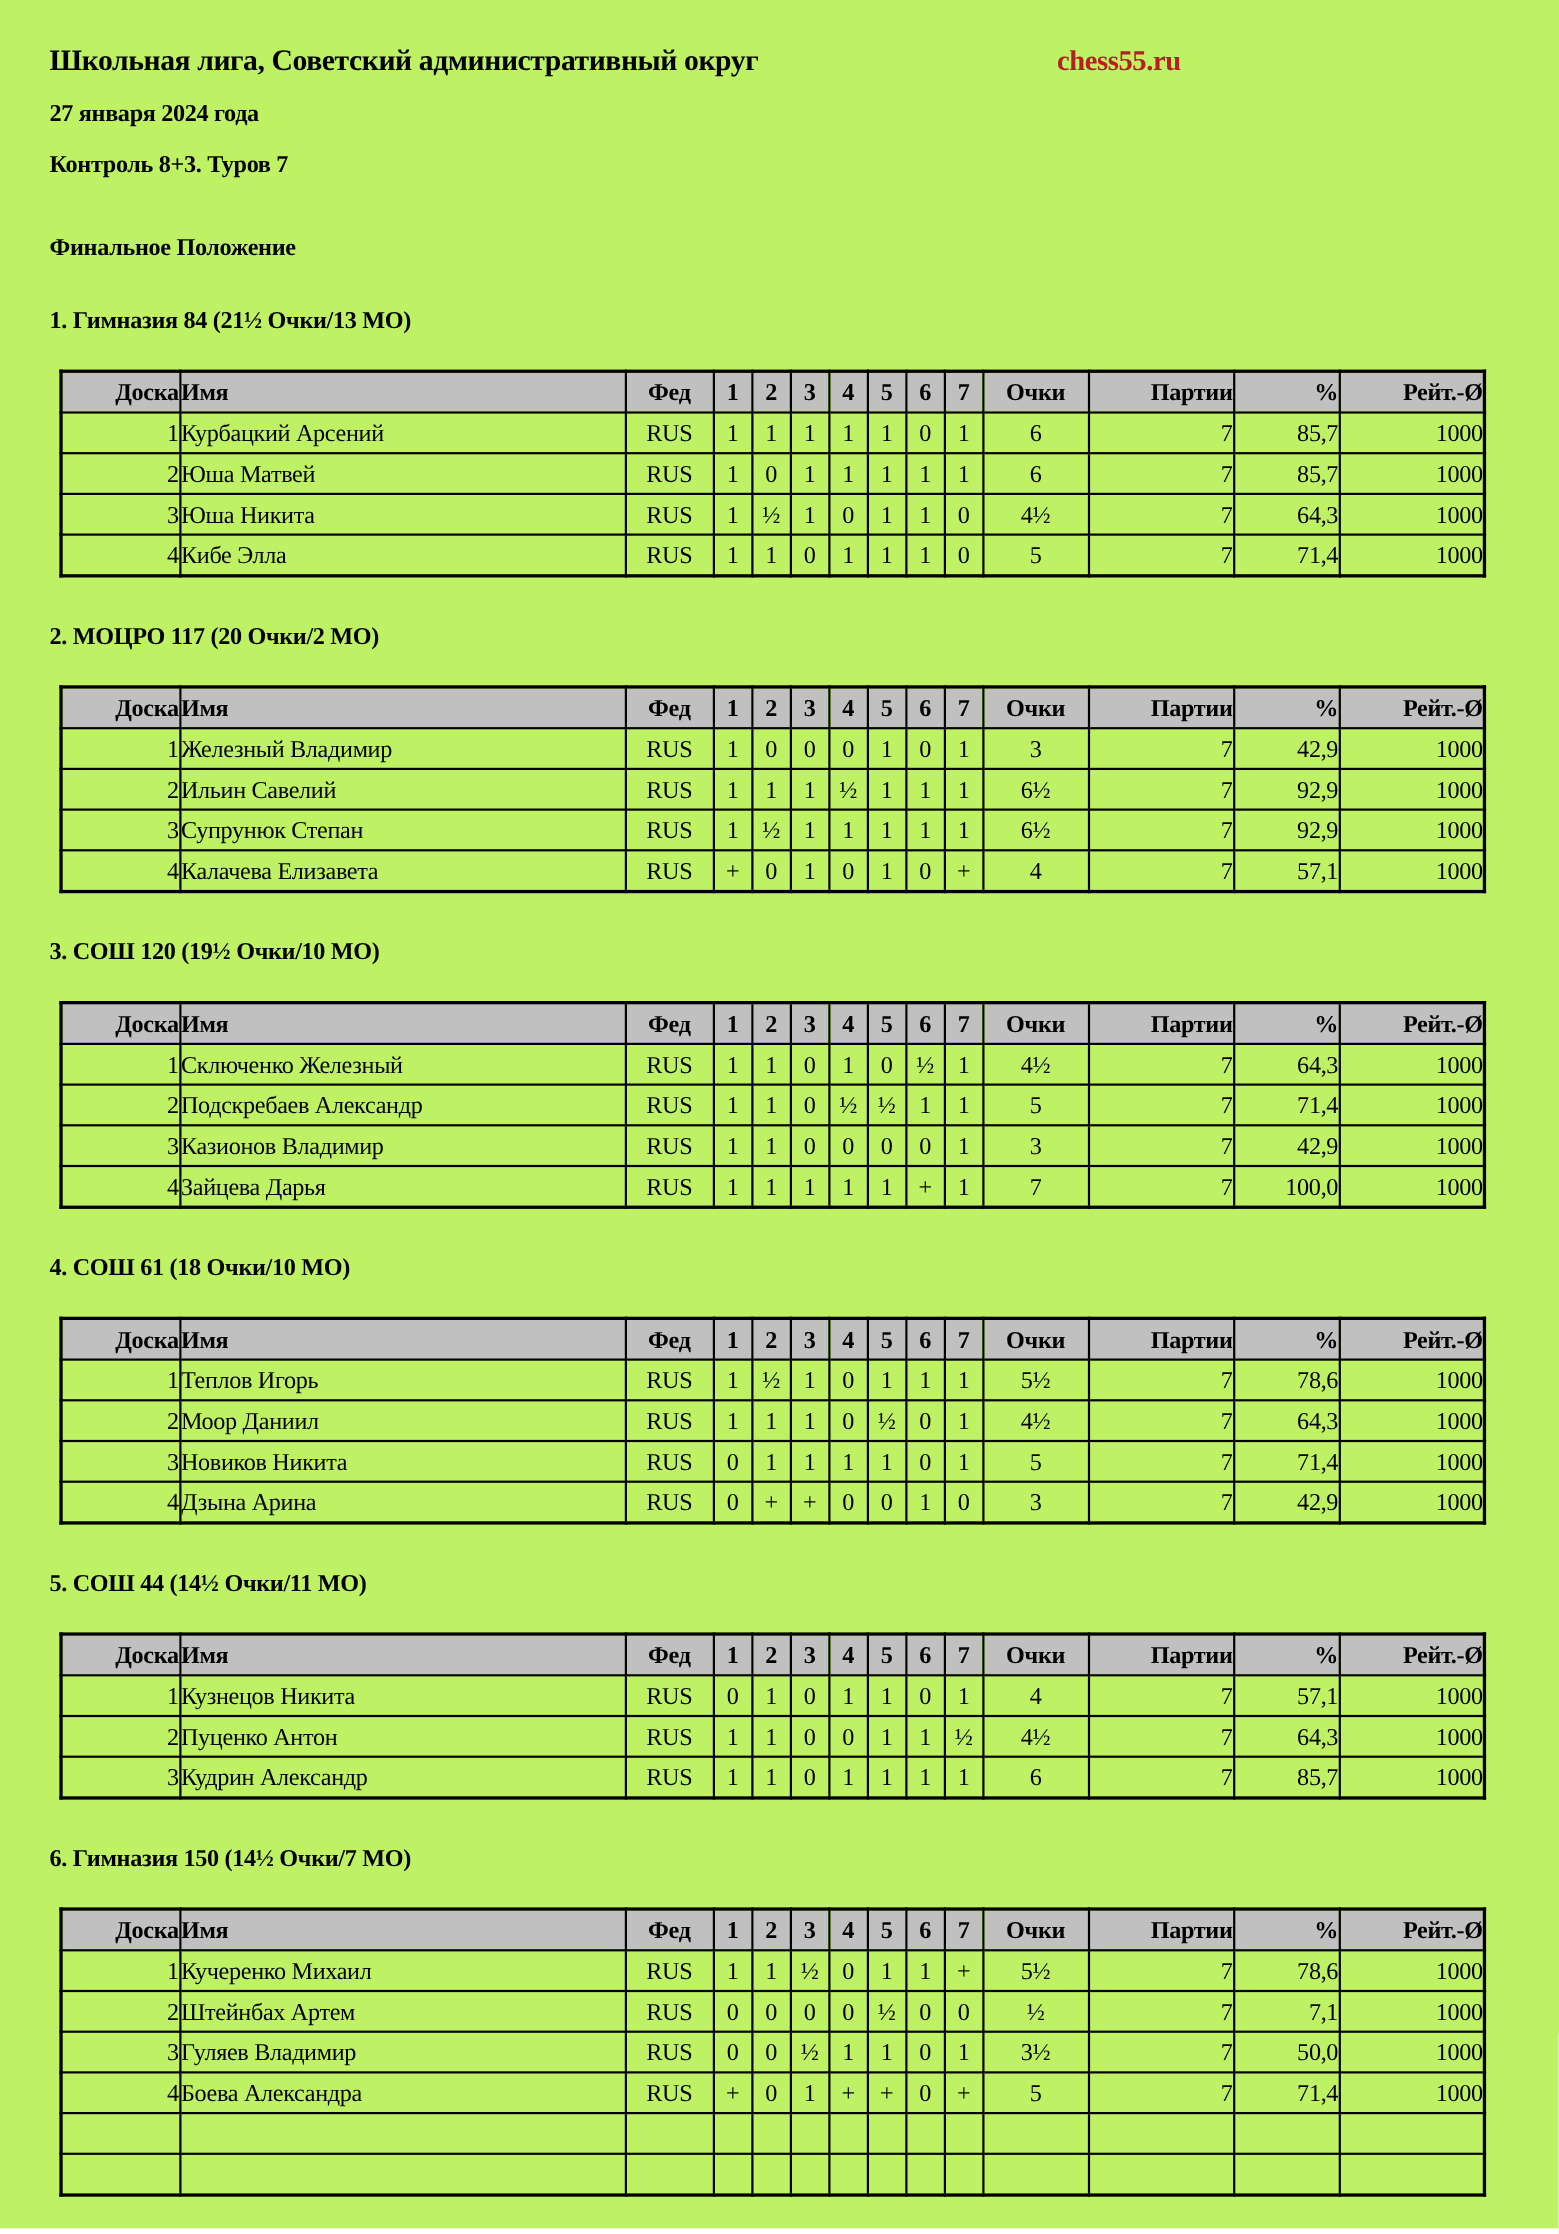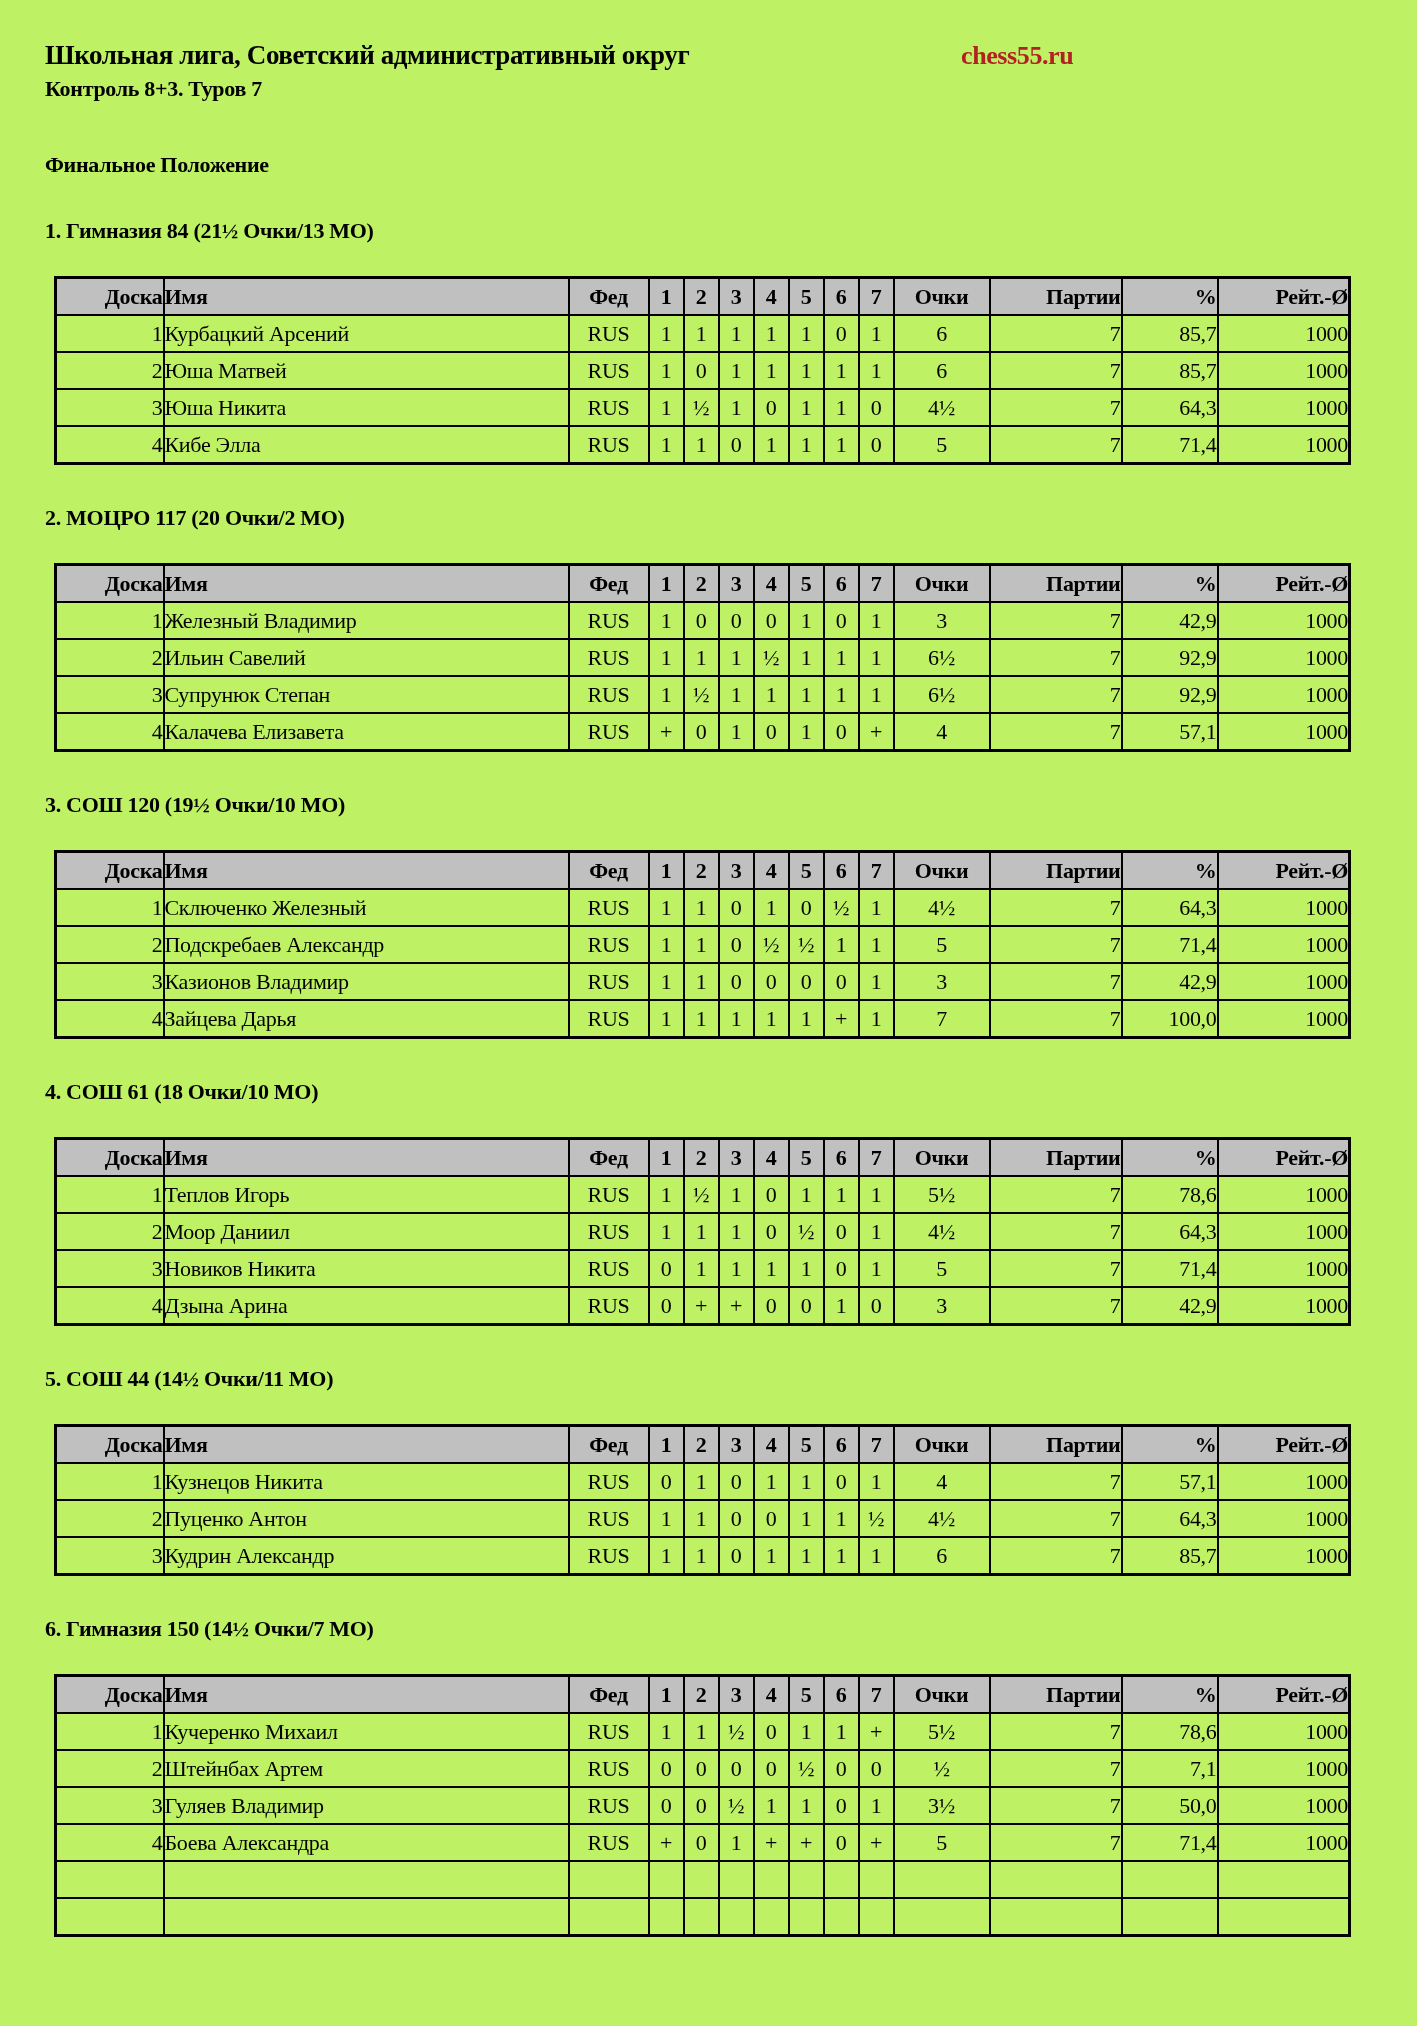--- a/index.html
+++ b/index.html
@@ -19,21 +19,21 @@
     letter-spacing:-0.4px;
     white-space:nowrap;
   }
   .site {
     position:absolute; left:916px; top:1px;
     color:var(--accent-red,#b22222);
     font-size:26px; font-weight:700;
   }
   .doc-line { font-size:22px; font-weight:700; line-height:26px; letter-spacing:-0.3px; }
   .date-line { margin-top:20px; }
-  .control-line { margin-top:6px; }
+  .control-line { margin-top:20px; }
   .standings-heading { margin-top:50px; font-size:22px; font-weight:700; line-height:26px; letter-spacing:-0.3px; }
   .team-title {
     margin-top:40px; margin-bottom:32px;
     font-size:22px; font-weight:700; line-height:26px; letter-spacing:-0.3px;
   }
   table.standings {
     border-collapse:collapse;
     table-layout:fixed;
     width:1294px;
     margin-left:9px;
@@ -64,20 +64,21 @@
   .c-rating  { text-align:right;  padding-right:6px; }
 </style>
 </head>
 <body>
 
 <div class="page">
   <div class="title-row">
     <span>Школьная лига, Советский административный округ</span>
     <span class="site">chess55.ru</span>
   </div>
+  <div class="doc-line date-line">27 января 2024 года</div>
   <div class="doc-line control-line">Контроль 8+3. Туров 7</div>
   <div class="standings-heading">Финальное Положение</div>
 
   <div id="teams">
   <section>
     <div class="team-title">1. Гимназия 84 (21½ Очки/13 МО)</div>
     <table class="standings">
       <colgroup>
         <col style="width:108px">
             <col style="width:405px">

